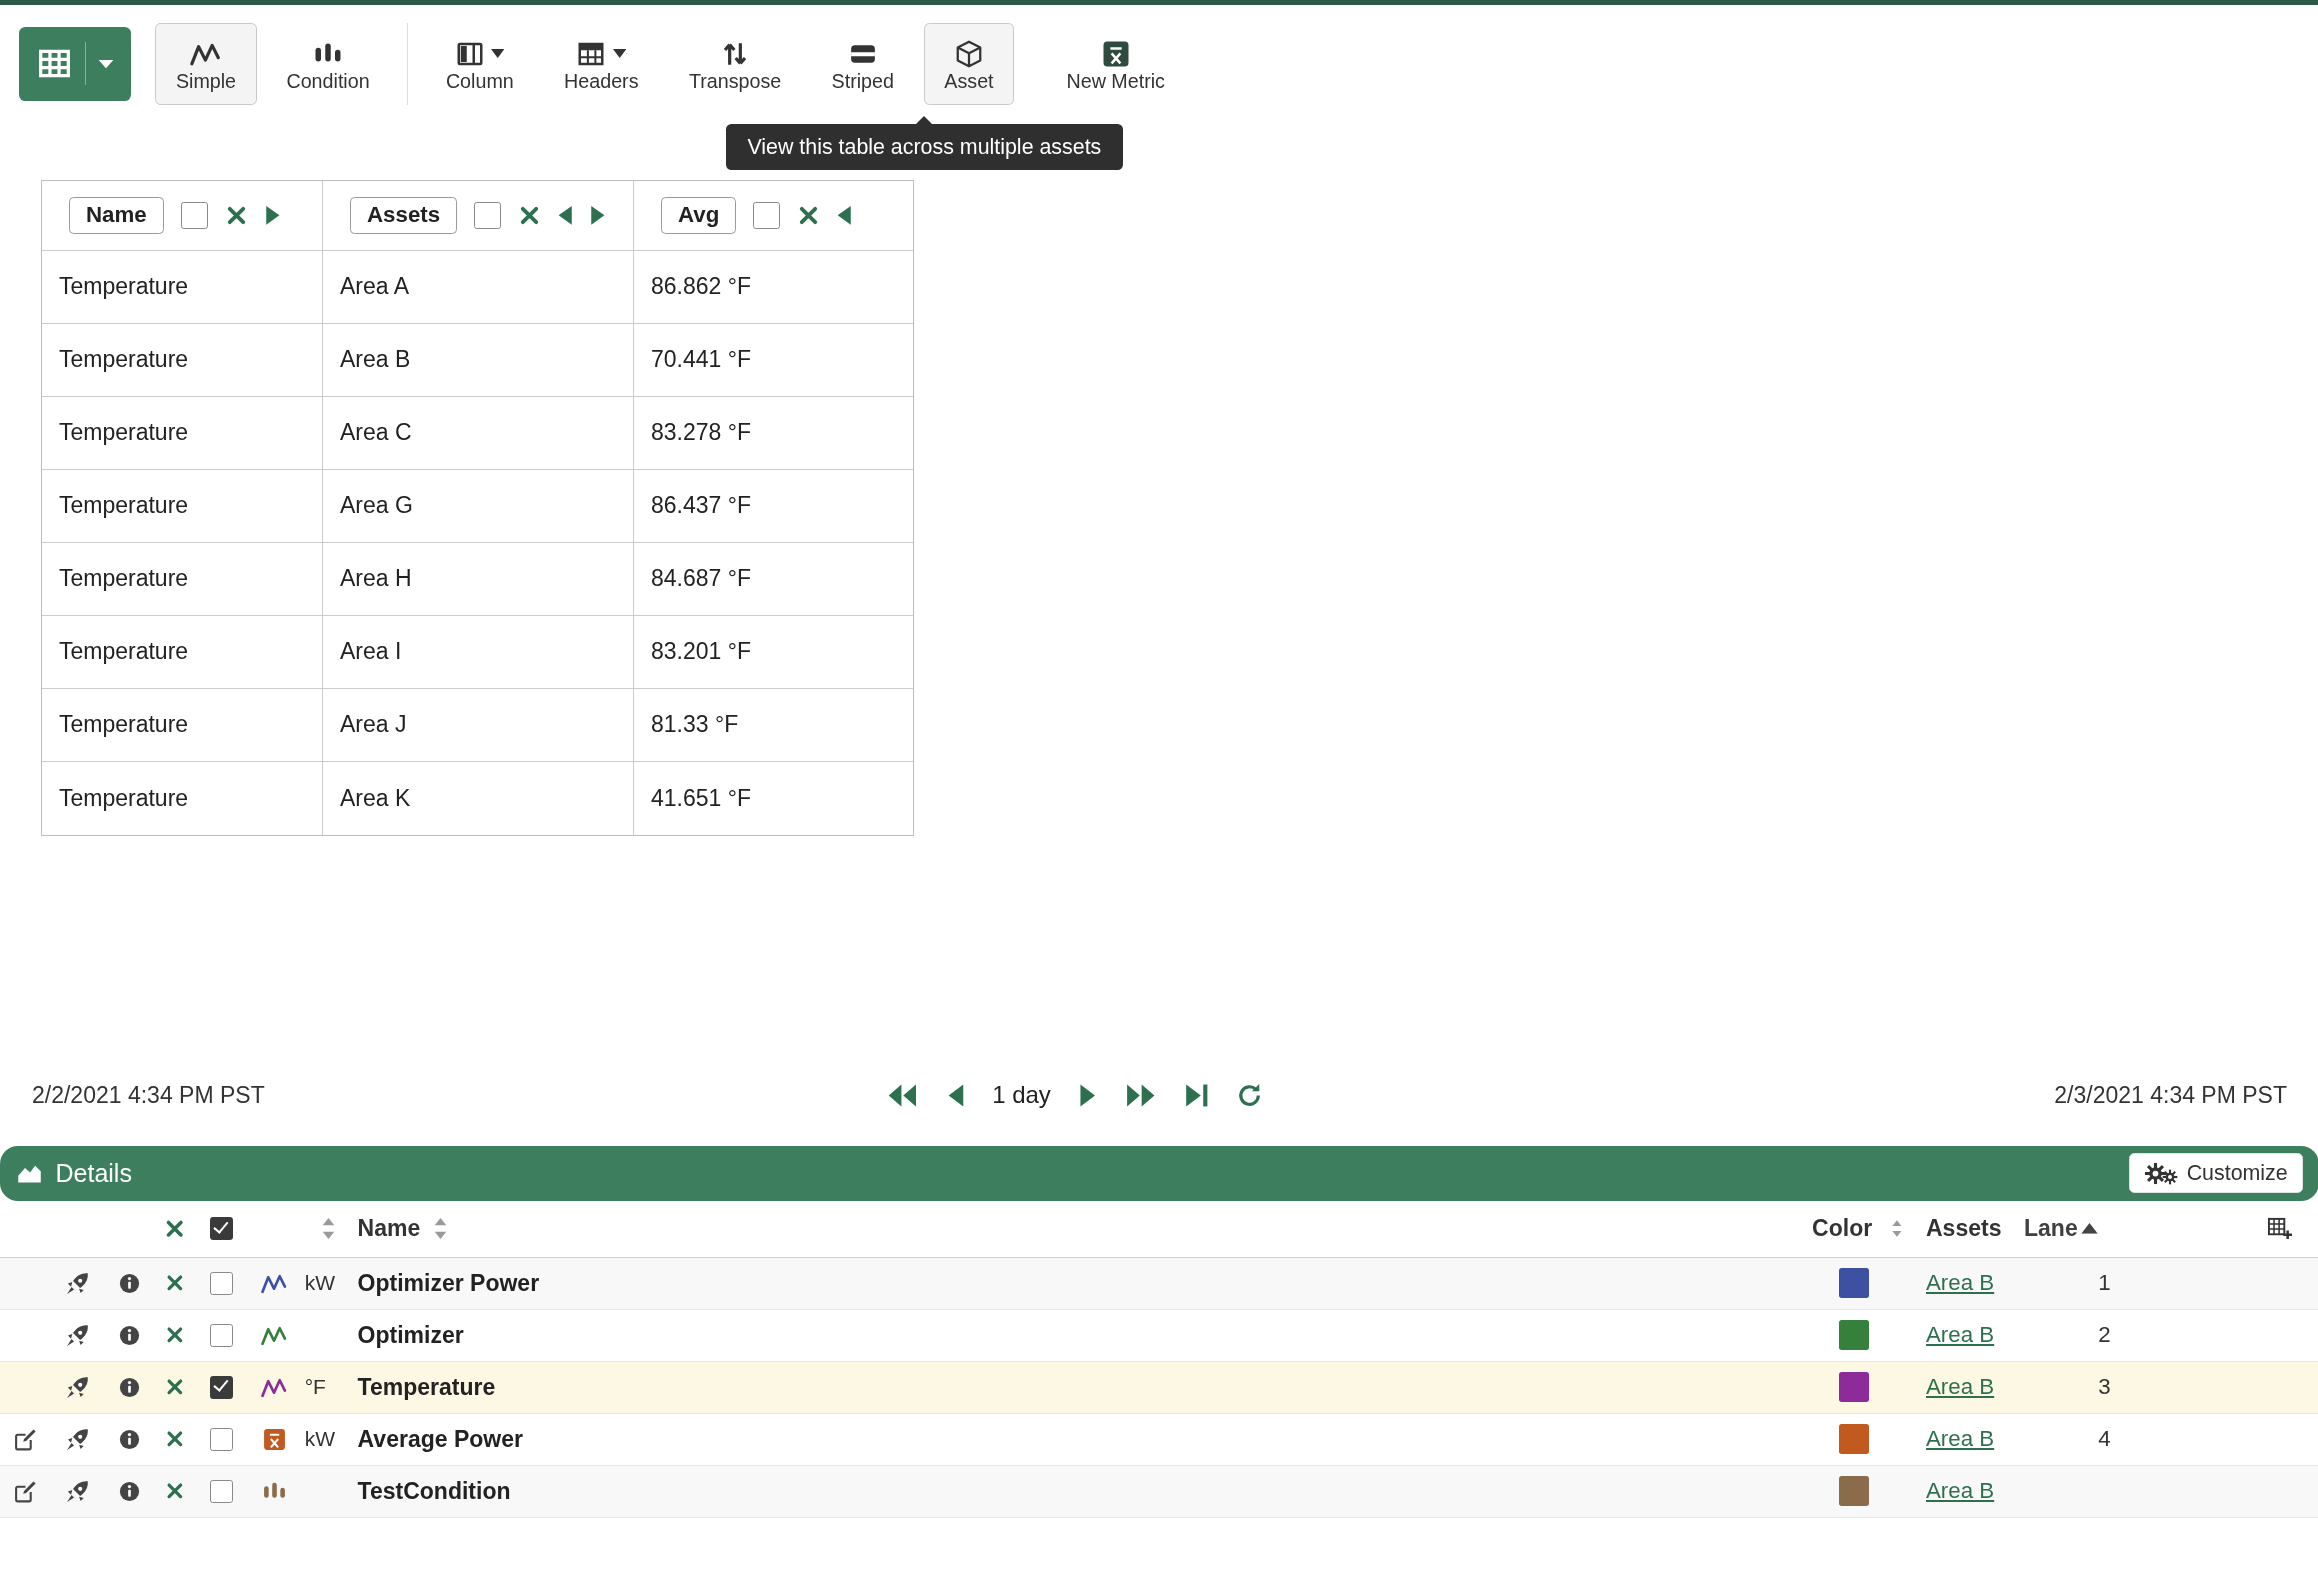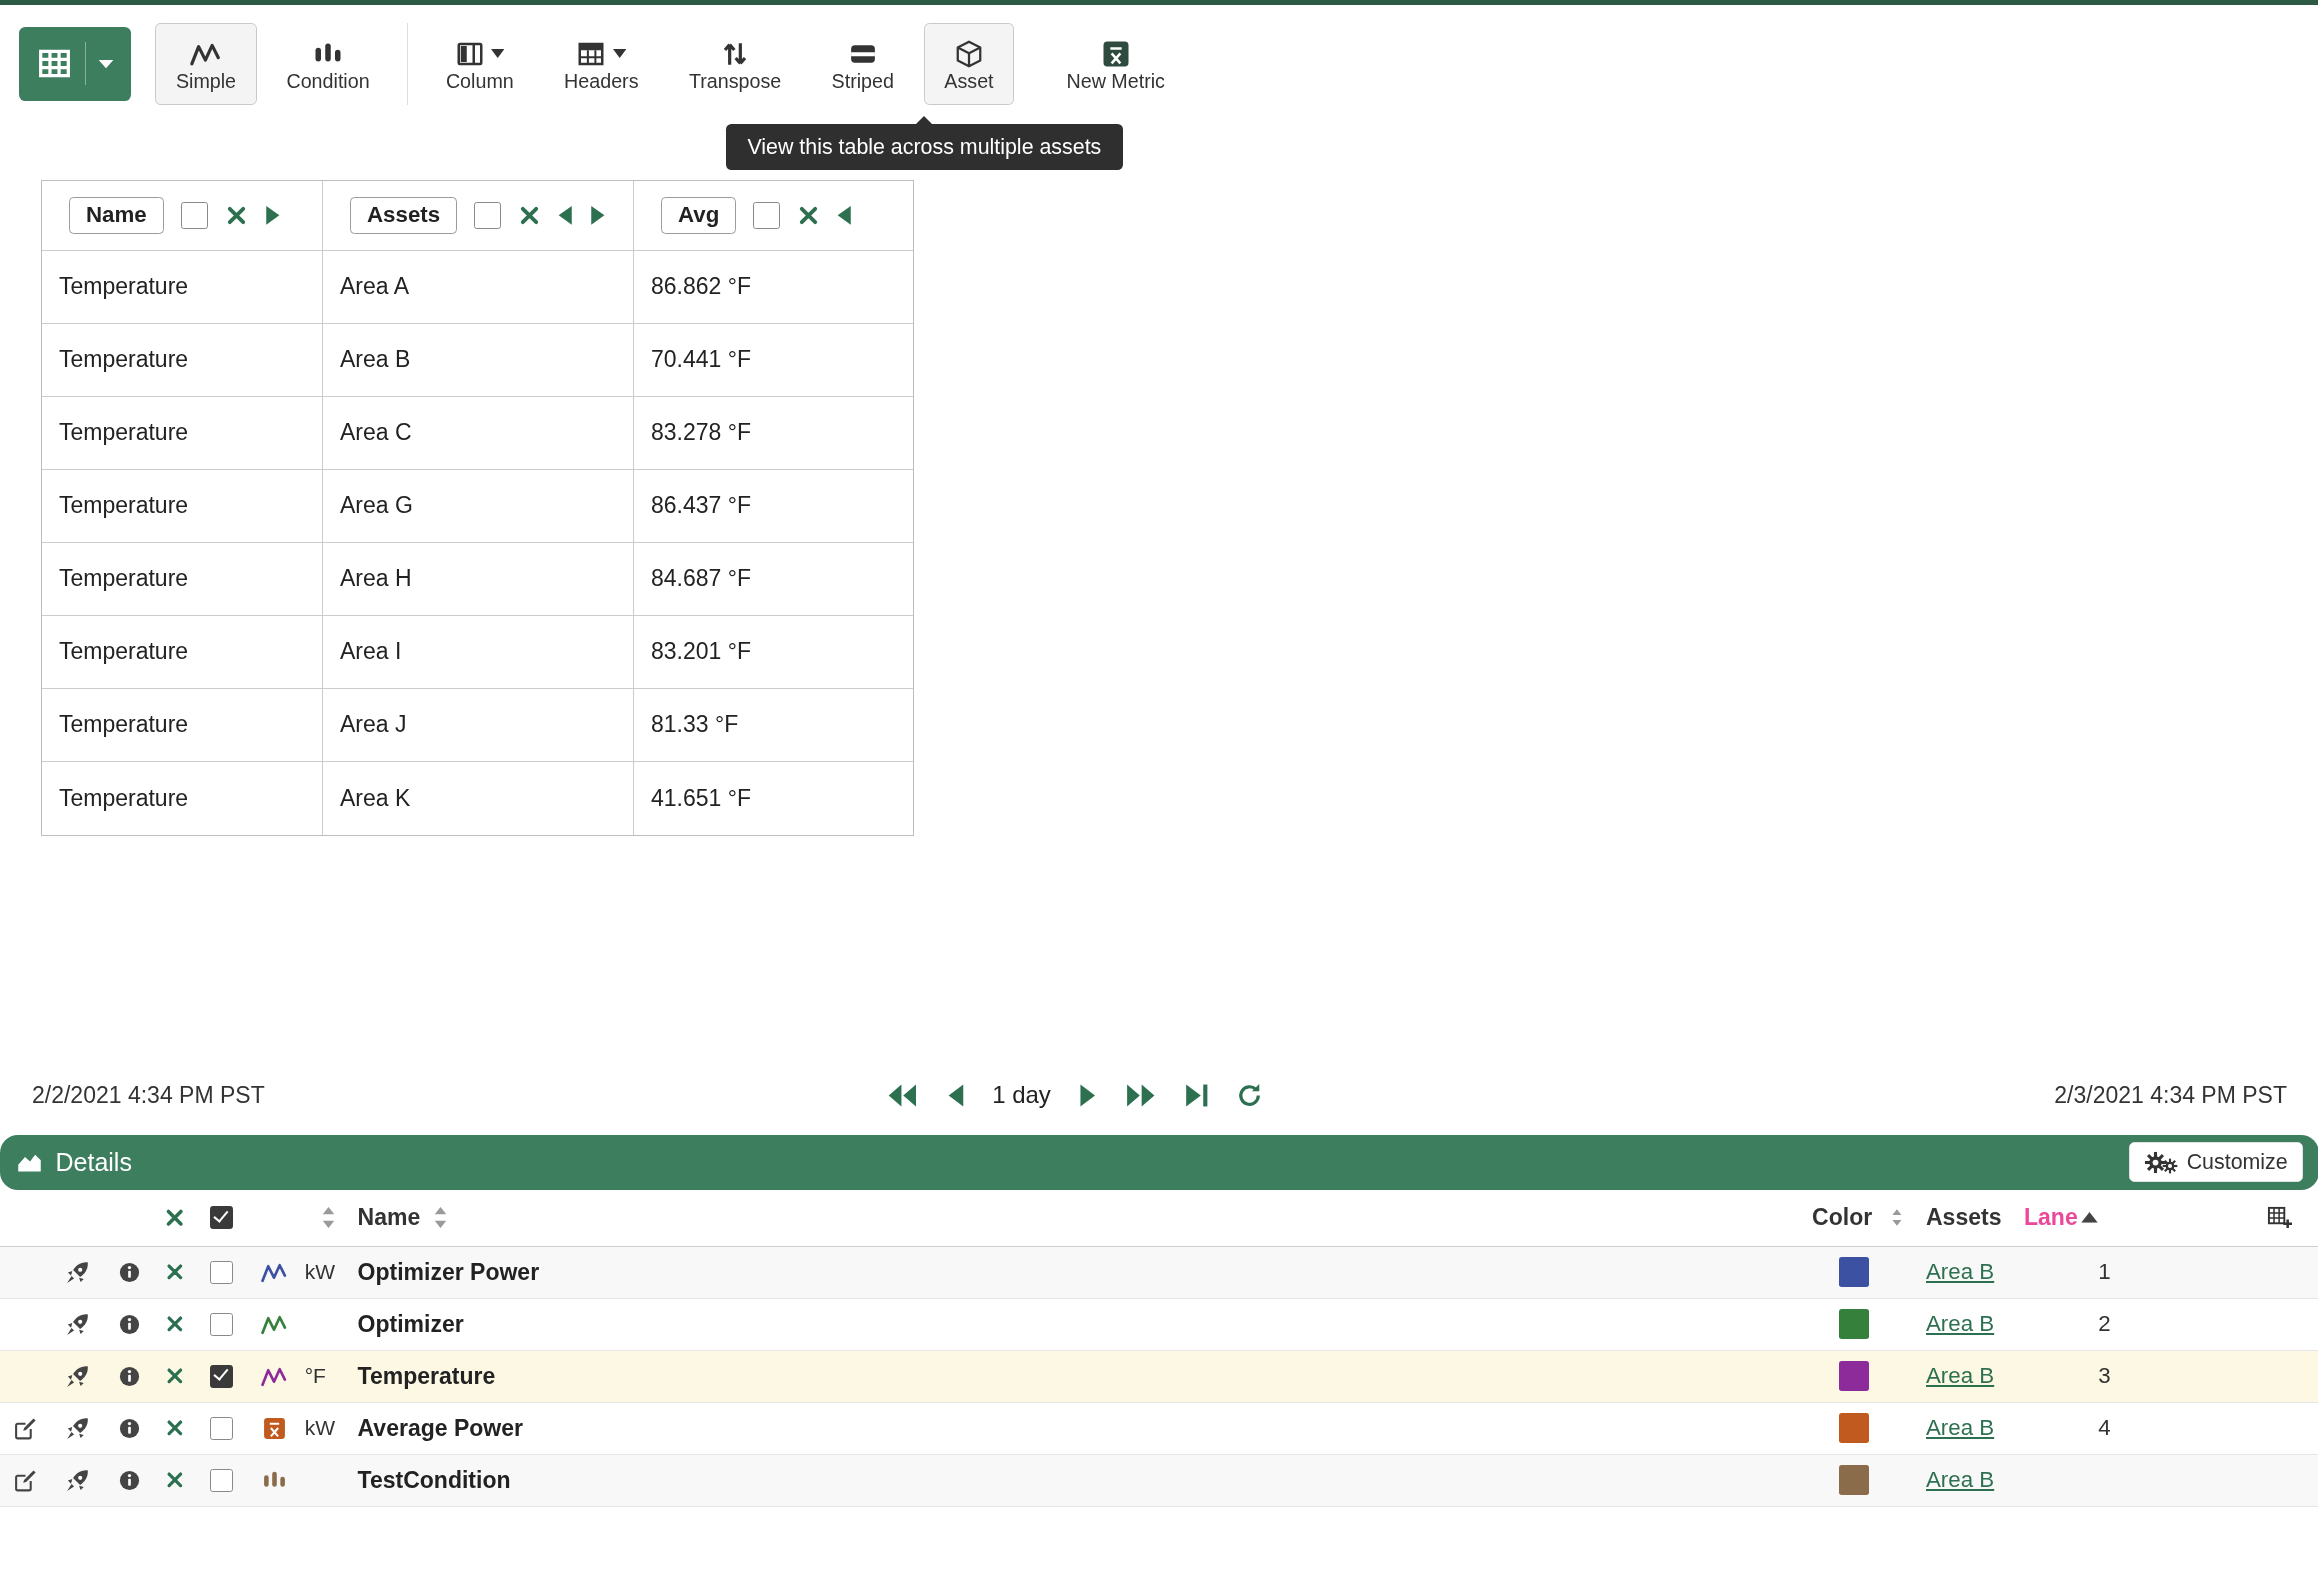--- a/index.html
+++ b/index.html
@@ -57,40 +57,40 @@
   .sorti{width:15px;height:23px;color:#9a9a9a;cursor:pointer;}
 
   
   .time-bar{margin-top:238px;height:43px;display:flex;align-items:center;padding:0 32px;position:relative;font-size:23px;color:#333;}
   .tz-link{cursor:pointer;}
   .time-controls{position:absolute;left:50%;top:50%;transform:translate(-50%,-50%) translateX(-85px);display:flex;align-items:center;gap:27px;color:#2d7050;}
   .time-controls .duration{color:#222;font-size:24px;cursor:pointer;}
   .tb-right{margin-left:auto;}
 
   
-  .details-bar{margin-top:18px;height:55px;background:#3d7e5f;display:flex;align-items:center;padding:0 16px;color:#fff;border-radius:18px;}
+  .details-bar{margin-top:29px;height:55px;background:#3d7e5f;display:flex;align-items:center;padding:0 16px;color:#fff;border-radius:18px;}
   .details-title{font-size:25px;margin-left:12.5px;}
   .customize-btn{margin-left:auto;background:#fff;border:0.9px solid #e2e2e2;border-radius:5.4px;height:40px;display:flex;align-items:center;gap:9px;padding:0 14.3px;color:#333;font-size:21.4px;cursor:pointer;}
   .gears{display:flex;align-items:flex-end;color:#333;}
   .gears .ic + .ic{margin-left:-5.4px;}
 
   
   .d-table{font-size:22.3px;color:#333;}
   .d-row{display:grid;grid-template-columns:50px 54px 50px 41px 52px 55px 52px 1fr 98px 112px 125px 179px;align-items:center;height:52px;border-bottom:0.9px solid #e6e6e6;background:#fff;}
   .d-row.shade{background:#f8f8f8;}
   .d-row.hl{background:#fcf8e3;}
   .d-head{height:57px;border-bottom:0.9px solid #cfcfcf;font-weight:bold;font-size:23px;background:#fff;}
   .dc{display:flex;align-items:center;height:100%;}
   .dc.center{justify-content:center;}
   .dc.unit{padding-left:2.7px;font-size:21px;}
   .dc.dname{padding-left:3.6px;font-weight:bold;font-size:23px;color:#222;}
   .dc.name-h{padding-left:3.6px;gap:12.5px;}
   .dc.color-h{padding-left:7.1px;gap:19px;}
   .dc.assets-h,.dc.asst{padding-left:23px;}
-  .dc.lane-h{padding-left:9px;gap:3px;color:#ec4899;}
+  .dc.lane-h{padding-left:9px;gap:3px;color:#404040;}
   .dc.lane{justify-content:center;padding-left:54px;}
   .dc.endc{justify-content:flex-end;padding-right:27px;}
   .swatch{width:29.5px;height:29.5px;border-radius:2.7px;display:inline-block;cursor:pointer;}
   .alink{color:#2d7050;text-decoration:underline;cursor:pointer;font-size:22.3px;}
   .caret-up-dark{width:17px;height:10.7px;color:#444;}
 </style>
 </head>
 <body>
 
 <svg width="0" height="0" style="position:absolute" aria-hidden="true">

